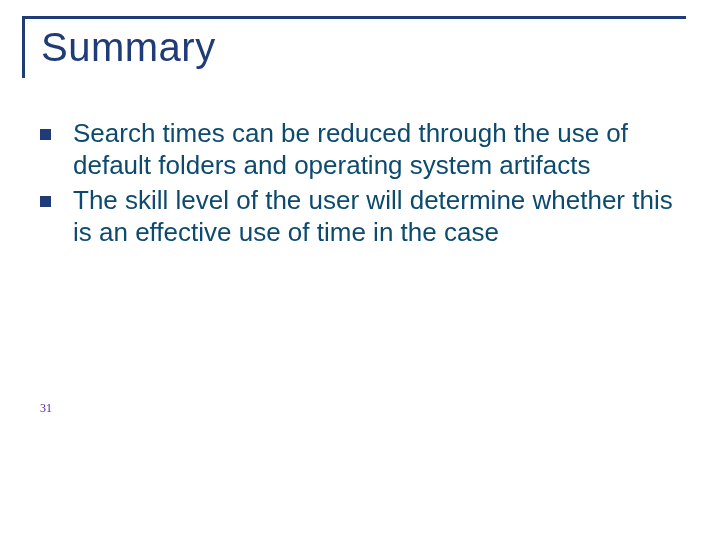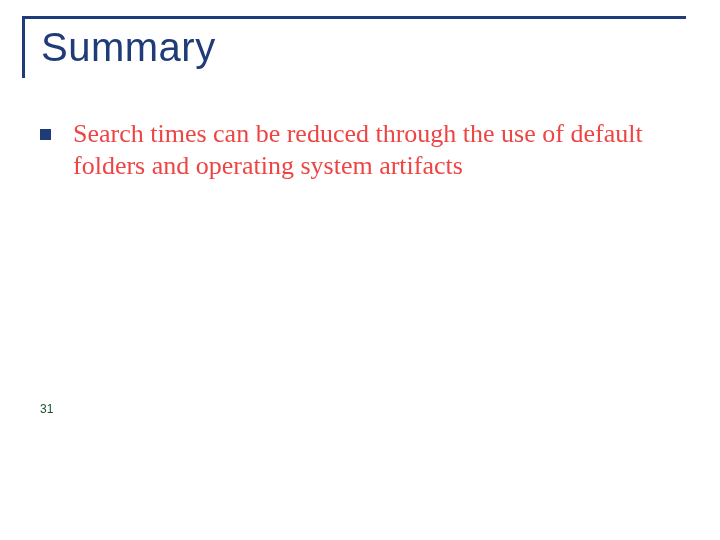--- a/index.html
+++ b/index.html
@@ -42,52 +42,56 @@
     width: 11px;
     height: 11px;
     background: #1f3b78;
     margin-top: 11px;
     margin-right: 22px;
   }
   .bullet-text {
     flex: 1 1 auto;
     font-size: 26px;
     line-height: 1.22;
-    color: #ef4444;
-    font-family: Liberation Serif, serif;
+    color: #0c4a6e;
   }
   .footer {
     position: absolute;
     left: 0;
     right: 0;
     bottom: 18px;
     padding: 0 28px 0 40px;
     display: flex;
     justify-content: space-between;
     align-items: baseline;
     font-size: 12px;
     color: #7a7a7a;
   }
   .footer-right {
-    color: #14532d;
+    color: #4c1d95;
+    font-family: Liberation Serif, serif;
   }
 </style>
 </head>
 <body>
 
 <div class="slide">
 
   <div class="title-wrap">
     <h1 class="title">Summary</h1>
   </div>
 
   <div class="bullets">
     <div class="bullet-item">
       <span class="bullet-icon"></span>
       <span class="bullet-text">Search times can be reduced through the use of default folders and operating system artifacts</span>
     </div>
+    <div class="bullet-item">
+      <span class="bullet-icon"></span>
+      <span class="bullet-text">The skill level of the user will determine whether this is an effective use of time in the case</span>
+    </div>
   </div>
 
   <div class="footer">
     <span class="footer-right">31</span>
   </div>
 
 </div>
 
 </body></html>

